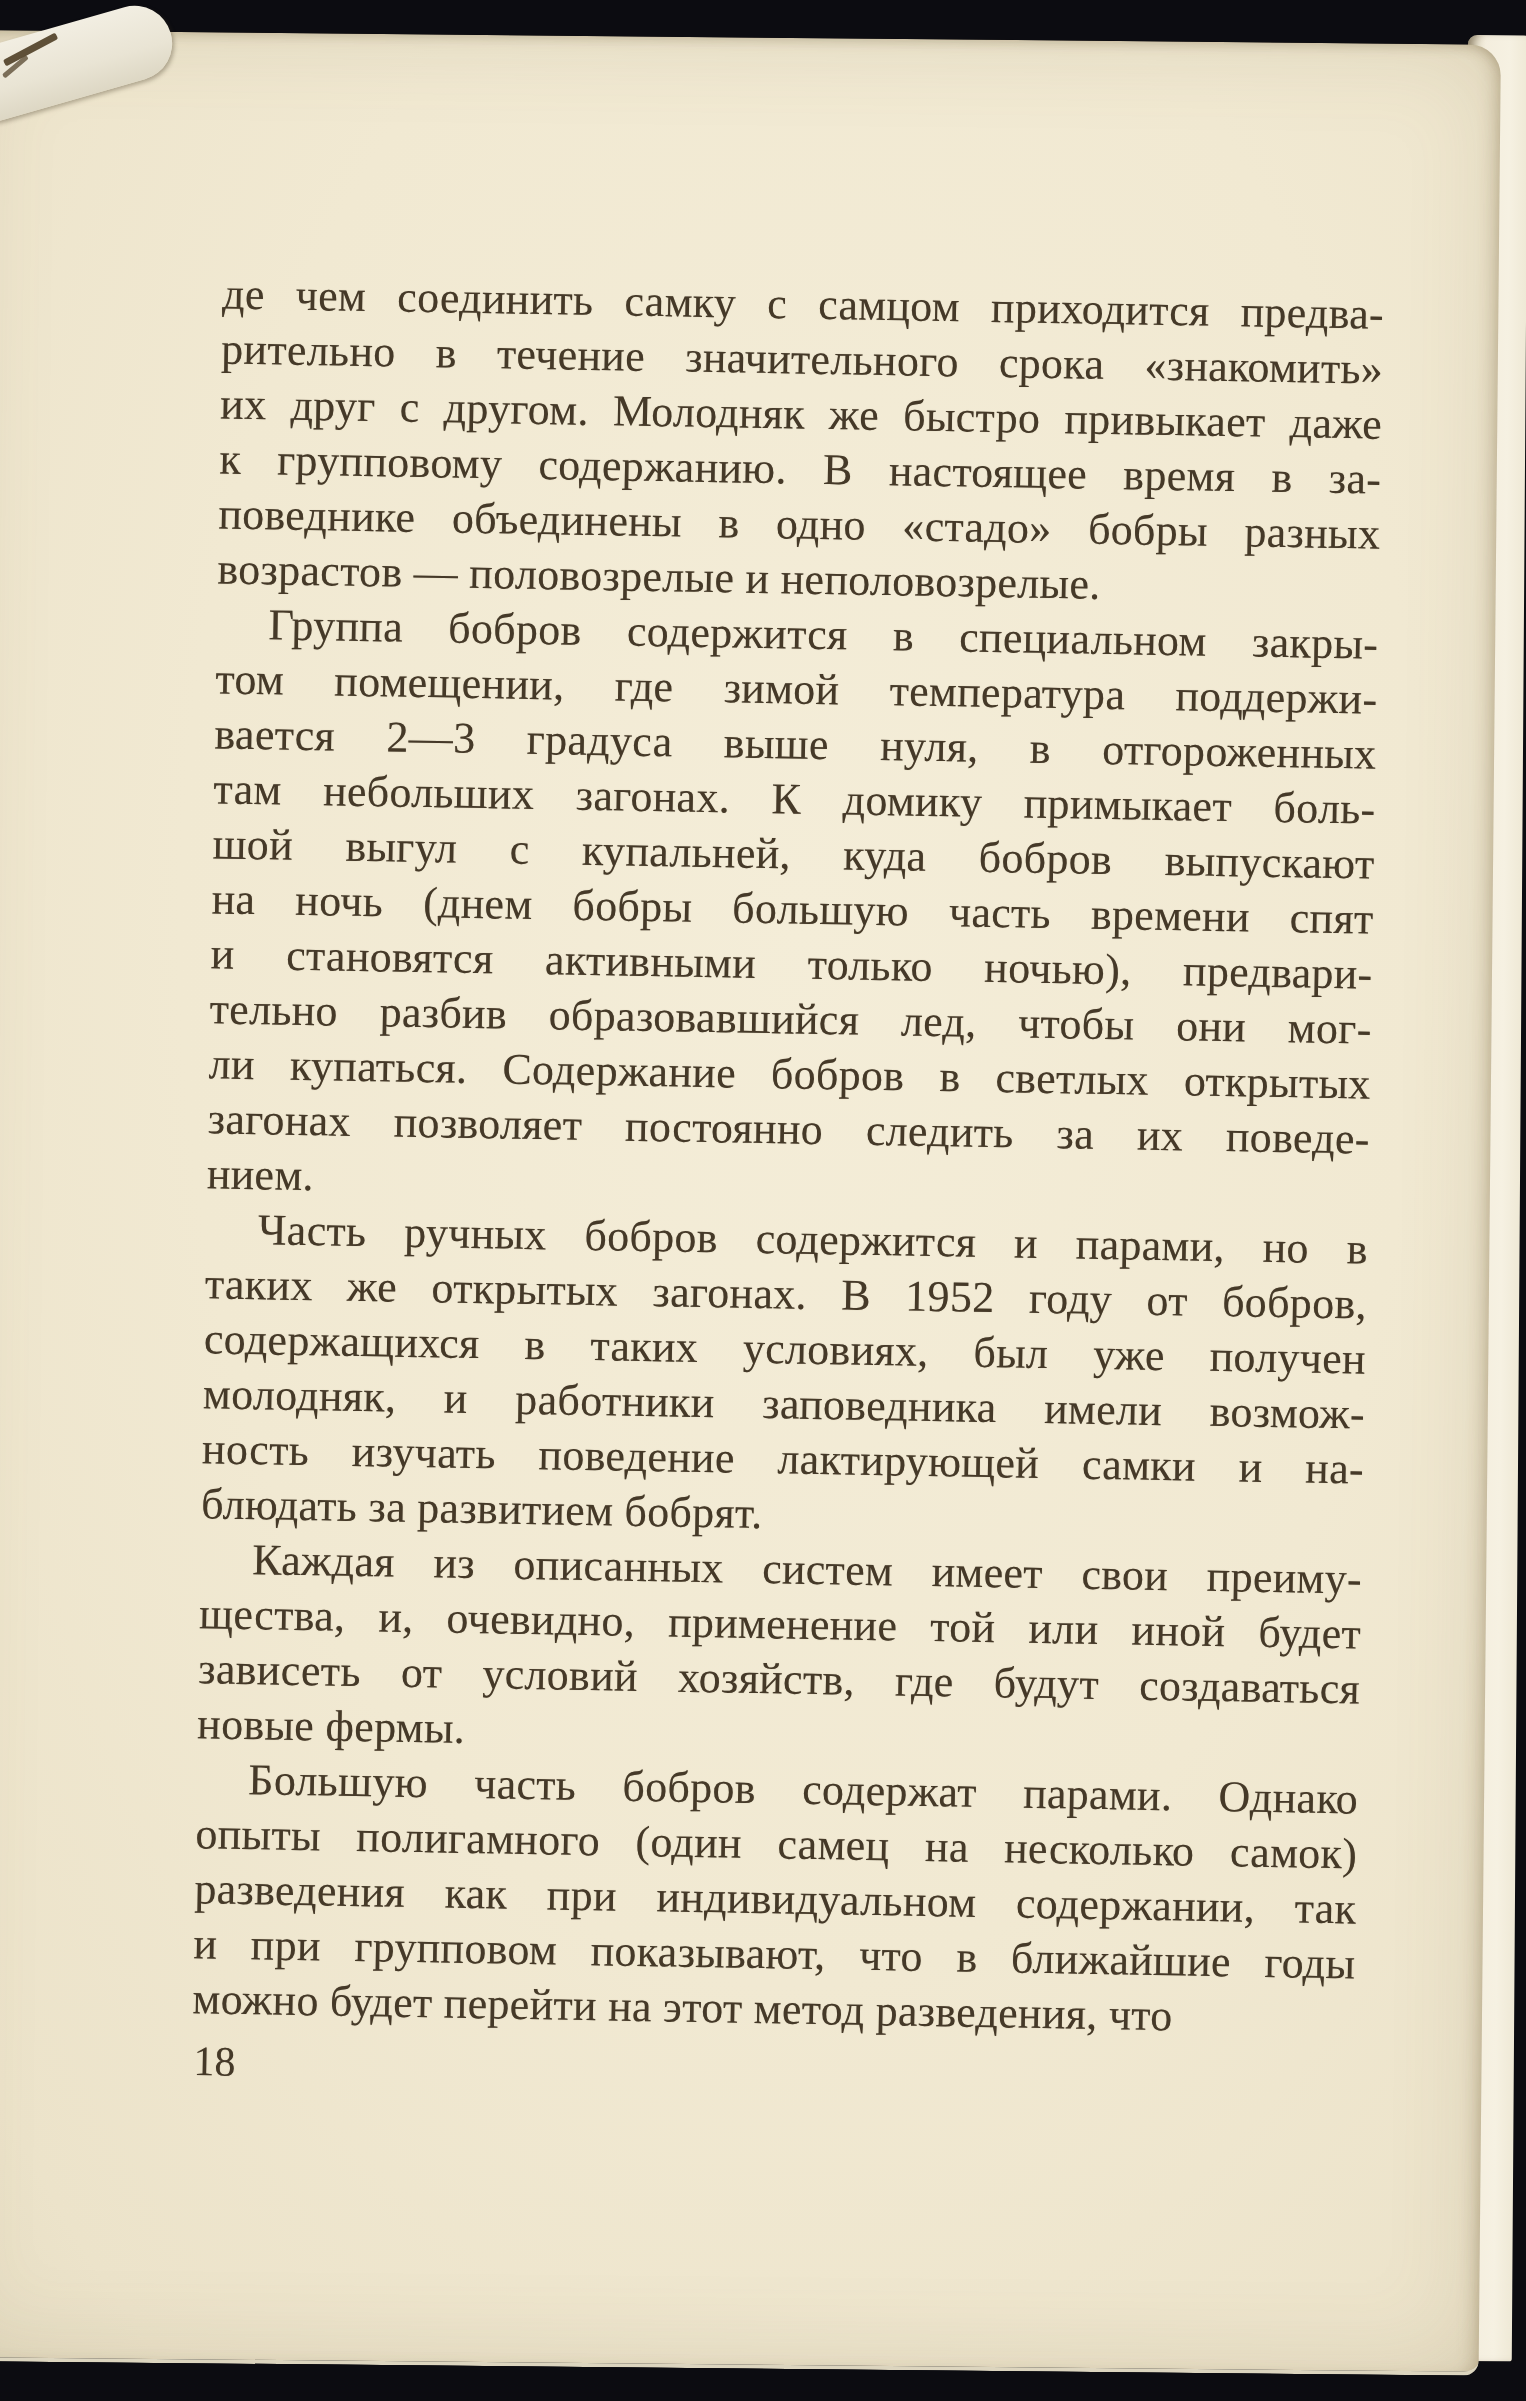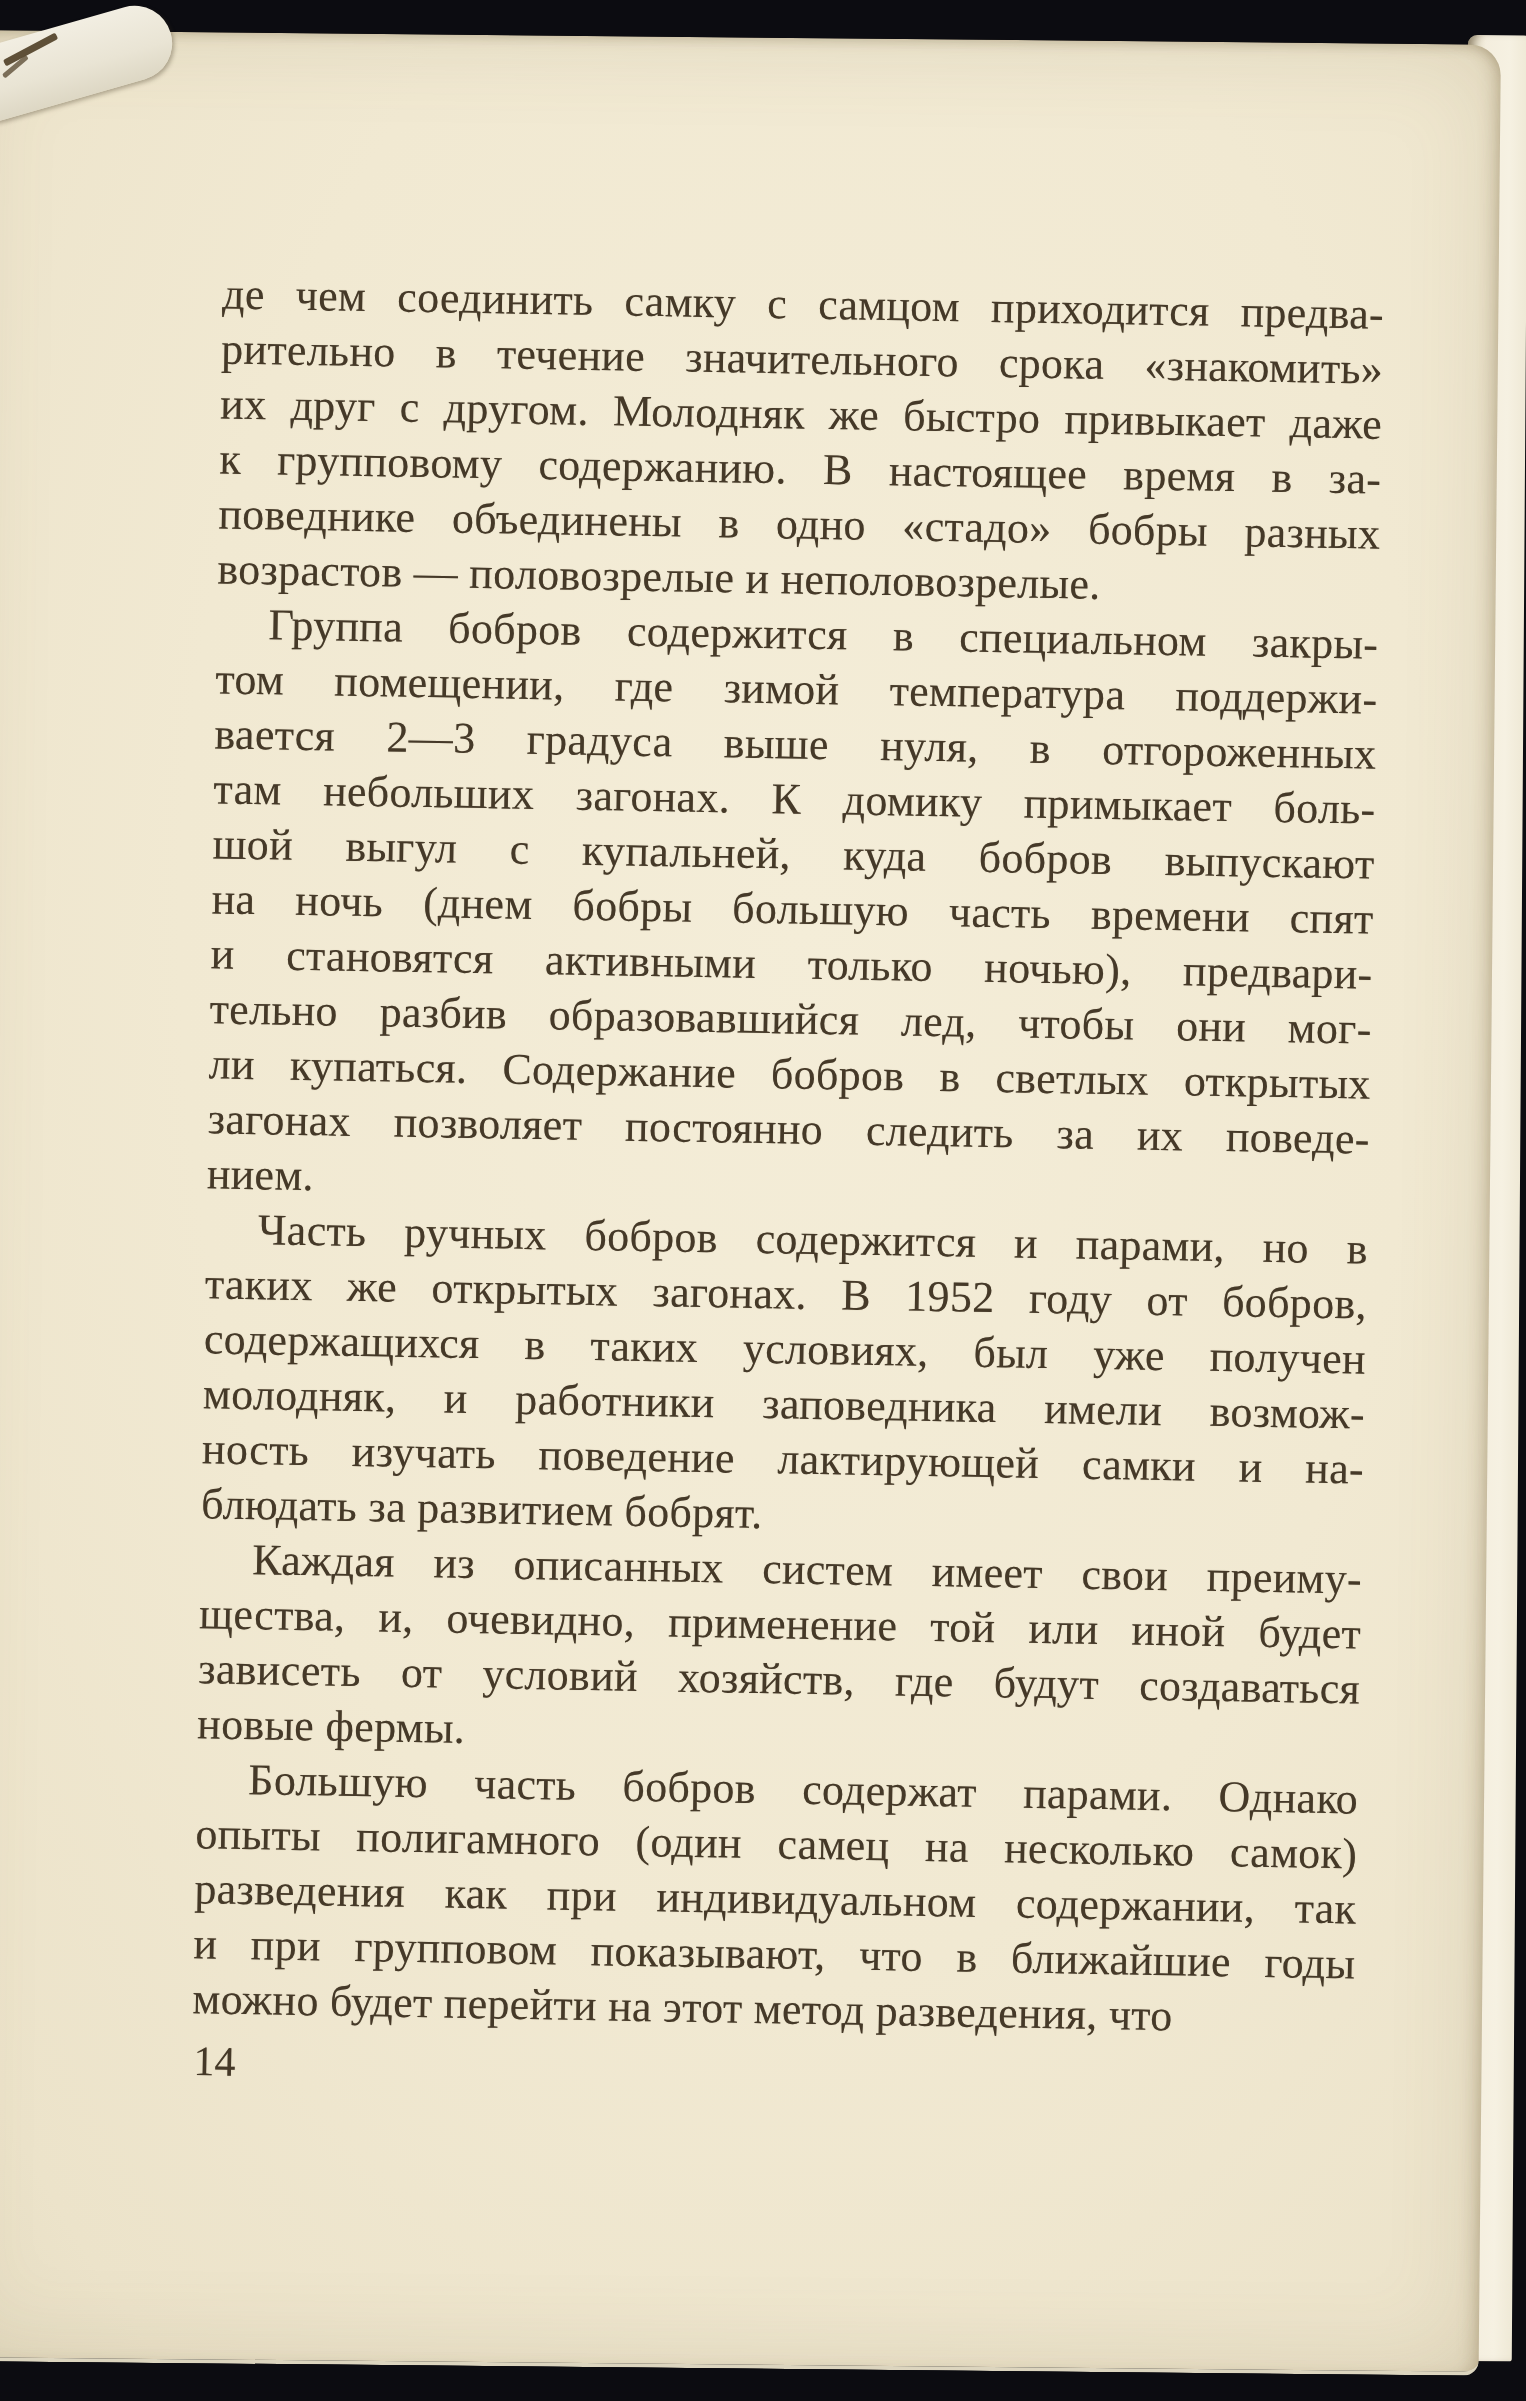--- a/index.html
+++ b/index.html
@@ -132,21 +132,21 @@
       <div class="ln">щества, и, очевидно, применение той или иной будет</div>
       <div class="ln">зависеть от условий хозяйств, где будут создаваться</div>
       <div class="ln end">новые фермы.</div>
       <div class="ln indent">Большую часть бобров содержат парами. Однако</div>
       <div class="ln">опыты полигамного (один самец на несколько самок)</div>
       <div class="ln">разведения как при индивидуальном содержании, так</div>
       <div class="ln">и при групповом показывают, что в ближайшие годы</div>
       <div class="ln end">можно будет перейти на этот метод разведения, что</div>
     </div>
 
-    <div class="page-number">14</div>
+    <div class="page-number">18</div>
   </div>
 
   <div class="torn-flap"></div>
   <div class="torn-mark-1"></div>
   <div class="torn-mark-2"></div>
 
 </div>
 
 
 </body></html>

